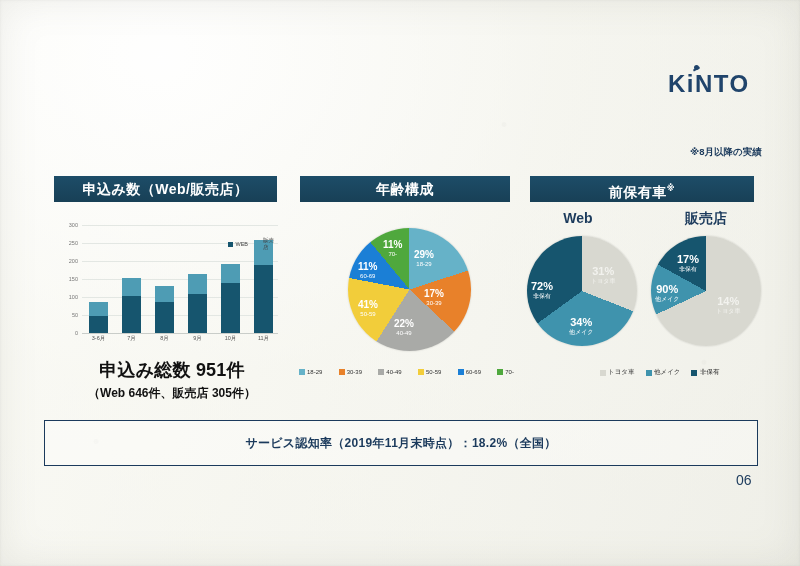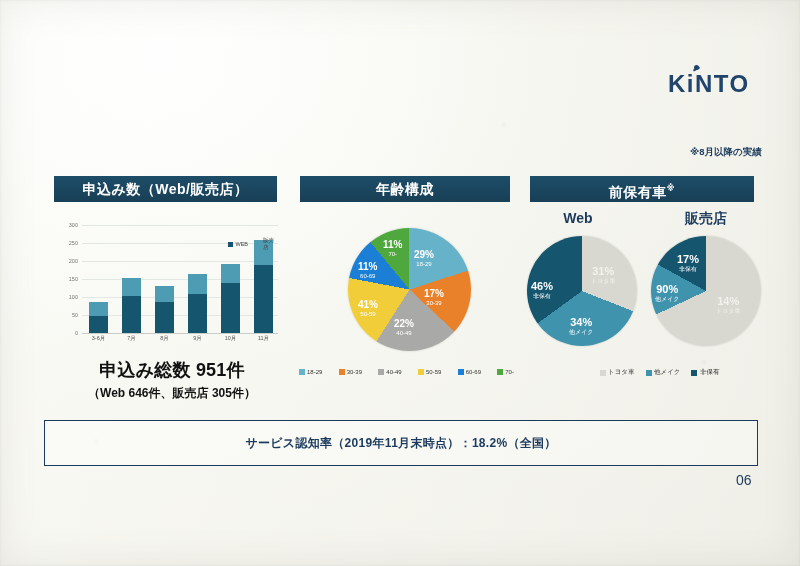--- a/index.html
+++ b/index.html
@@ -306,21 +306,21 @@
   <div class="pie" id="webpie"></div>
   <div class="slicelbl" style="left:591px;top:266px;font-size:11px;color:#f2f2ee;">
     <span class="pct">31%</span>
     <span class="rng" style="font-size:6px">トヨタ車</span>
   </div>
   <div class="slicelbl" style="left:569px;top:317px;font-size:11px;">
     <span class="pct">34%</span>
     <span class="rng" style="font-size:6px">他メイク</span>
   </div>
   <div class="slicelbl" style="left:531px;top:281px;font-size:11px;">
-    <span class="pct">46%</span>
+    <span class="pct">72%</span>
     <span class="rng" style="font-size:6px">非保有</span>
   </div>
 
   <div class="pie" id="shoppie"></div>
   <div class="slicelbl" style="left:716px;top:296px;font-size:11px;color:#f2f2ee;">
     <span class="pct">14%</span>
     <span class="rng" style="font-size:6px">トヨタ車</span>
   </div>
   <div class="slicelbl" style="left:655px;top:284px;font-size:11px;">
     <span class="pct">90%</span>

